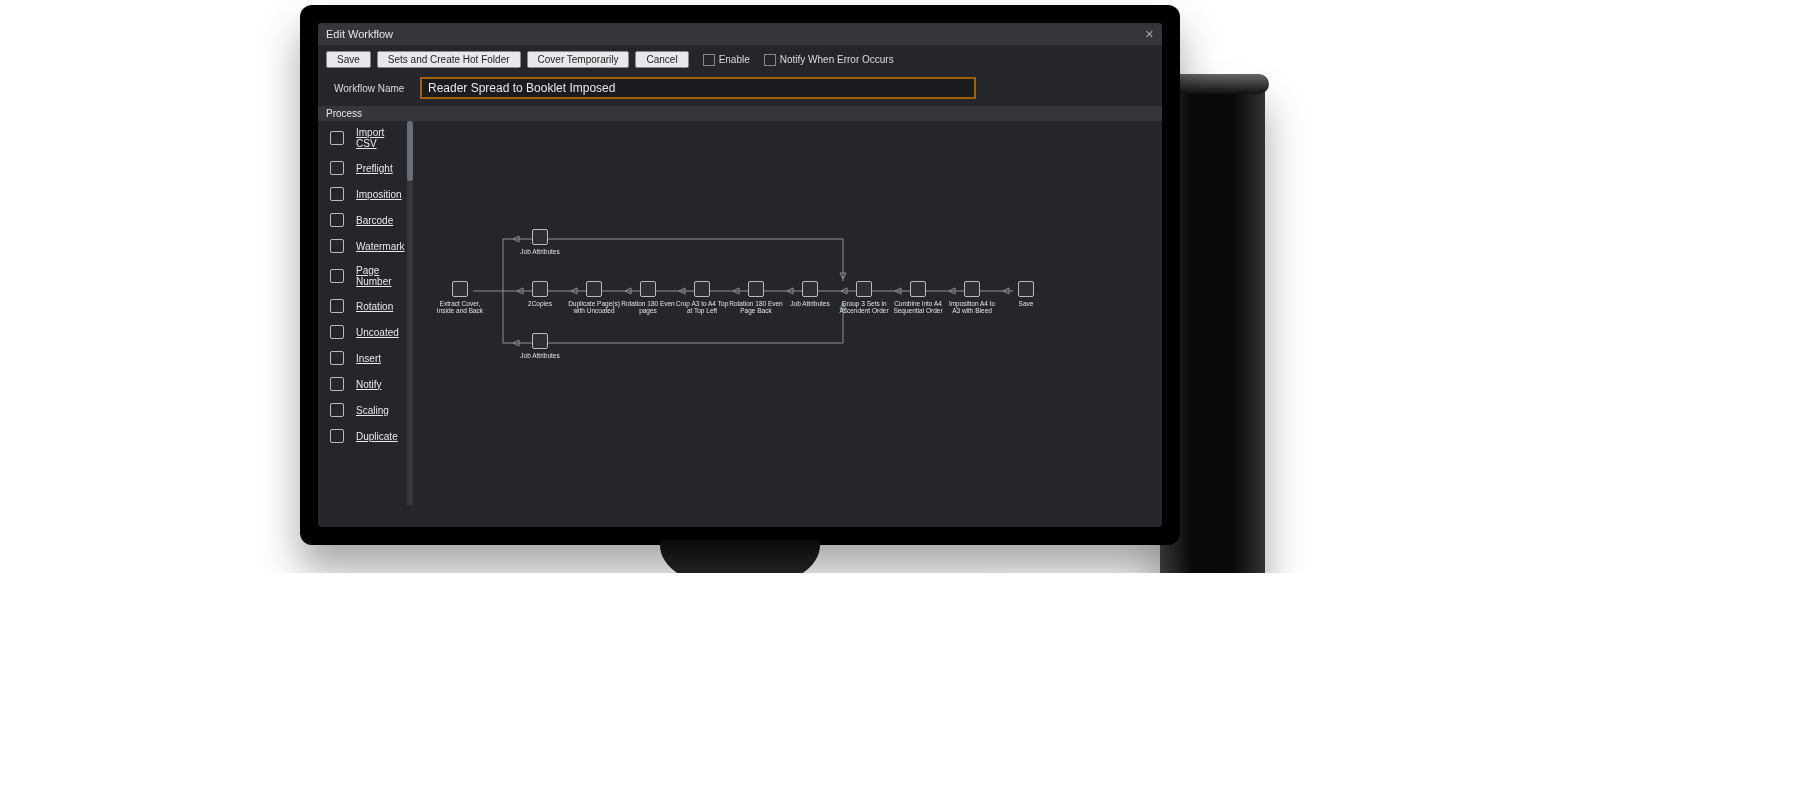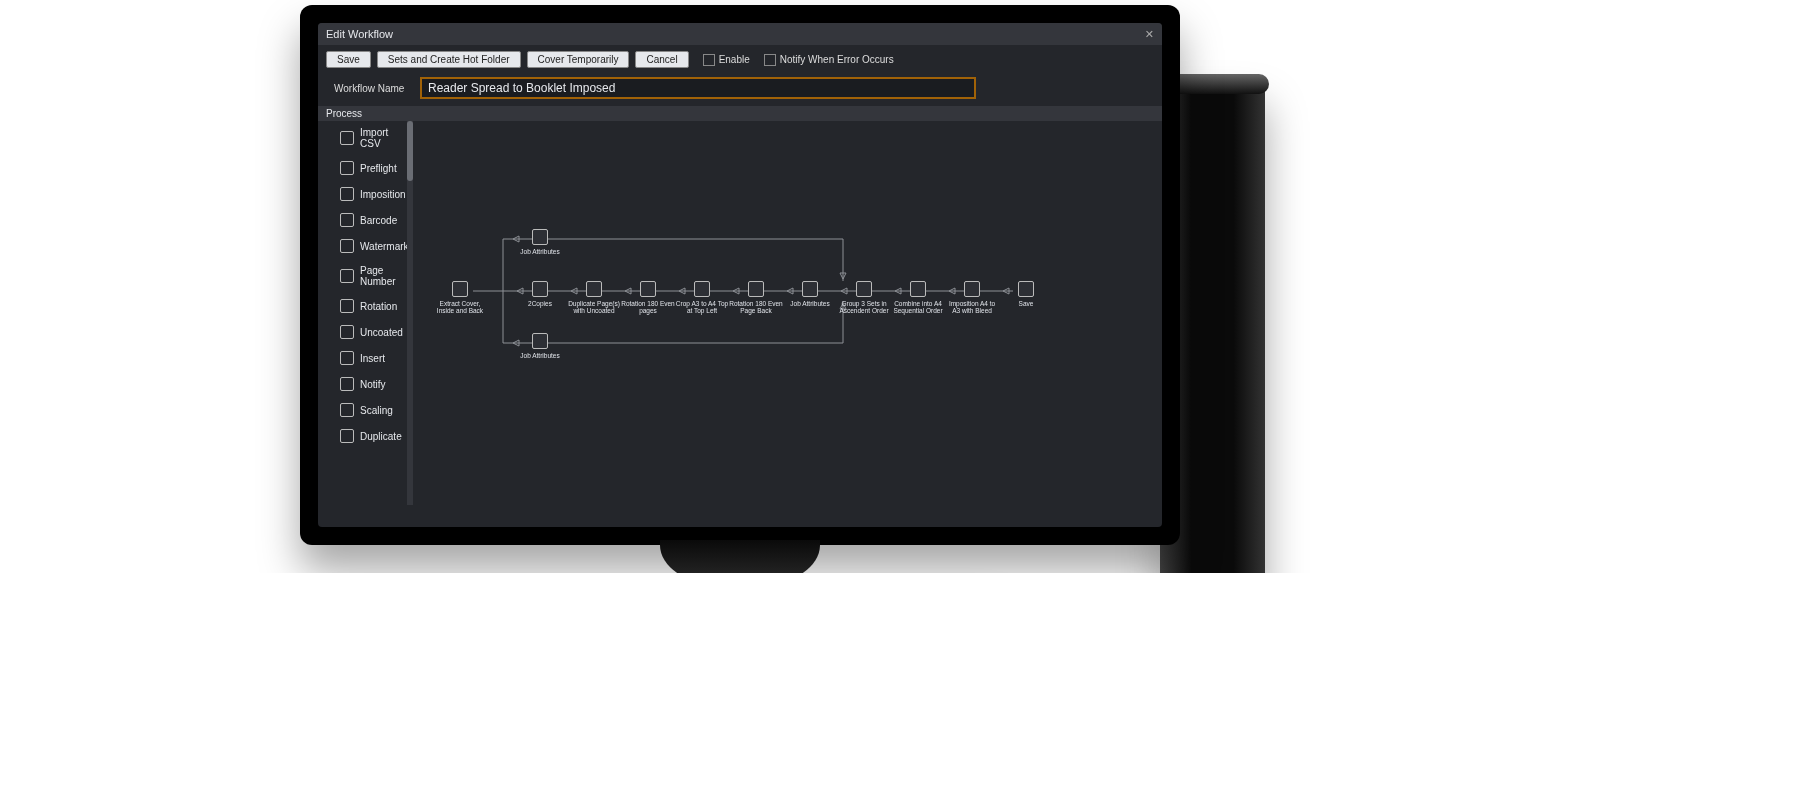--- a/index.html
+++ b/index.html
@@ -46,21 +46,21 @@
   .cb .box{width:10px;height:10px;border:1px solid #888;background:#24262b;}
   .formrow{display:flex;align-items:center;gap:8px;padding:3px 16px;}
   .formrow label{width:78px;font-size:10px;color:#ddd;}
   .formrow input{flex:0 0 540px;background:#1a1c20;border:2px solid #a16207;color:#e6e8ec;
                  font-size:12px;padding:2px 6px;height:14px;}
   .section{background:#34363c;padding:2px 8px;font-size:10px;margin-top:4px;}
   .body{display:flex;height:calc(100% - 120px);}
   .sidebar{width:95px;background:#24262b;overflow:hidden;position:relative;}
   .side-scroll{position:absolute;right:0;top:0;width:6px;height:100%;background:#34363c;}
   .side-scroll .thumb{position:absolute;top:0;left:0;right:0;height:60px;background:#6a6d74;border-radius:3px;}
-  .side-item{display:flex;align-items:center;gap:6px;padding:6px 22px;font-size:10px;color:#e6e8ec;cursor:pointer;}
+  .side-item{display:flex;align-items:center;gap:12px;padding:6px 12px;font-size:10px;color:#e6e8ec;cursor:pointer;text-decoration:underline;}
   .side-item .ic{width:12px;height:12px;border:1px solid #bbb;border-radius:2px;flex:0 0 auto;}
   .canvas{flex:1;position:relative;background:#24262b;}
 
   
   .node{position:absolute;width:54px;text-align:center;font-size:6.5px;color:#dfe2e8;line-height:1.15;}
   .node .nic{width:14px;height:14px;border:1px solid #bbb;border-radius:2px;margin:0 auto 3px;display:block;background:#2d2f35;}
   svg.flow{position:absolute;inset:0;width:100%;height:100%;}
   svg.flow path,svg.flow line{stroke:#8d9096;stroke-width:1;fill:none;}
   svg.flow .arrow{fill:#8d9096;}
   .endpt{position:absolute;width:6px;height:6px;border:1px solid #8d9096;border-radius:50%;background:#24262b;}

